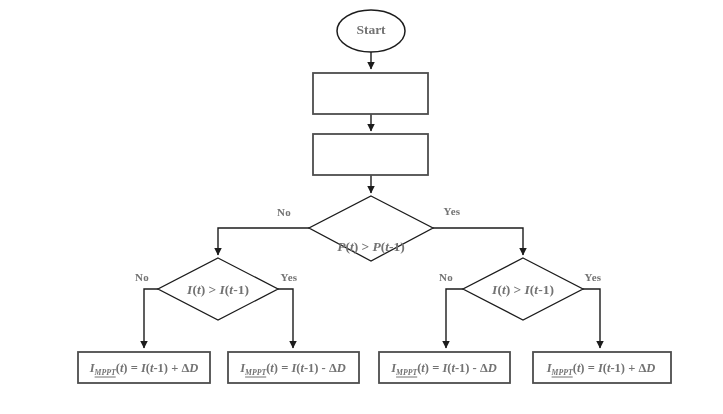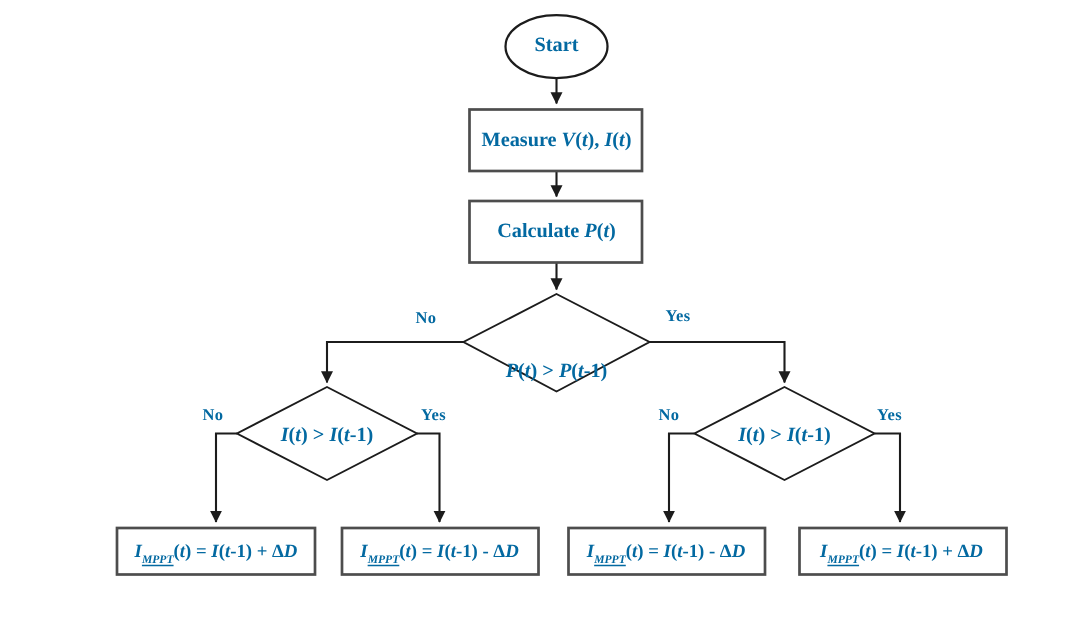--- a/index.html
+++ b/index.html
@@ -9,21 +9,21 @@
     background:#ffffff;
     font-family:"Liberation Serif","DejaVu Serif",serif;
     overflow:hidden;
   }
   .stage svg{position:absolute;left:0;top:0;}
   .lbl{
     position:absolute;
     transform:translate(-50%,-50%);
     white-space:nowrap;
     font-weight:bold;
-    color:#0369a1;
+    color:#737373;
     text-align:right;
   }
   .node-lbl{font-size:13.5px;}
   .box-lbl{font-size:12.5px;}
   .edge-lbl{font-size:11px;letter-spacing:0.3px;}
   .it{font-style:italic;}
   sub{font-size:0.62em;line-height:0;}
   sub.it{font-style:italic;text-decoration:underline;}
 </style>
 </head>
@@ -62,22 +62,20 @@
 
     <polygon points="523,258 583,289 523,320 463,289" fill="#ffffff" stroke="#1c1c1c" stroke-width="1.3"></polygon>
 
     <rect x="78" y="352" width="132" height="31" fill="#ffffff" stroke="#4d4d4d" stroke-width="1.8"></rect>
     <rect x="228" y="352" width="131" height="31" fill="#ffffff" stroke="#4d4d4d" stroke-width="1.8"></rect>
     <rect x="379" y="352" width="131" height="31" fill="#ffffff" stroke="#4d4d4d" stroke-width="1.8"></rect>
     <rect x="533" y="352" width="138" height="31" fill="#ffffff" stroke="#4d4d4d" stroke-width="1.8"></rect>
   </svg>
 
   <div class="lbl node-lbl" style="left:371px;top:30px;"><span>Start</span></div>
-  <div class="lbl node-lbl" style="left:371px;top:93px;"><span>Measure </span><span class="it">V</span><span>(</span><span class="it">t</span><span>), </span><span class="it">I</span><span>(</span><span class="it">t</span><span>)</span></div>
-  <div class="lbl node-lbl" style="left:371px;top:154px;"><span>Calculate </span><span class="it">P</span><span>(</span><span class="it">t</span><span>)</span></div>
   <div class="lbl node-lbl" style="left:371px;top:247px;"><span class="it">P</span><span>(</span><span class="it">t</span><span>) &gt; </span><span class="it">P</span><span>(</span><span class="it">t</span><span>-1)</span></div>
   <div class="lbl node-lbl" style="left:218px;top:290px;"><span class="it">I</span><span>(</span><span class="it">t</span><span>) &gt; </span><span class="it">I</span><span>(</span><span class="it">t</span><span>-1)</span></div>
   <div class="lbl node-lbl" style="left:523px;top:290px;"><span class="it">I</span><span>(</span><span class="it">t</span><span>) &gt; </span><span class="it">I</span><span>(</span><span class="it">t</span><span>-1)</span></div>
   <div class="lbl box-lbl" style="left:144px;top:368px;"><span class="it">I</span><sub class="it">MPPT</sub><span>(</span><span class="it">t</span><span>) = </span><span class="it">I</span><span>(</span><span class="it">t</span><span>-1) + Δ</span><span class="it">D</span></div>
   <div class="lbl box-lbl" style="left:293px;top:368px;"><span class="it">I</span><sub class="it">MPPT</sub><span>(</span><span class="it">t</span><span>) = </span><span class="it">I</span><span>(</span><span class="it">t</span><span>-1) - Δ</span><span class="it">D</span></div>
   <div class="lbl box-lbl" style="left:444px;top:368px;"><span class="it">I</span><sub class="it">MPPT</sub><span>(</span><span class="it">t</span><span>) = </span><span class="it">I</span><span>(</span><span class="it">t</span><span>-1) - Δ</span><span class="it">D</span></div>
   <div class="lbl box-lbl" style="left:601px;top:368px;"><span class="it">I</span><sub class="it">MPPT</sub><span>(</span><span class="it">t</span><span>) = </span><span class="it">I</span><span>(</span><span class="it">t</span><span>-1) + Δ</span><span class="it">D</span></div>
 
   <div class="lbl edge-lbl" style="left:284px;top:212px;">No</div>
   <div class="lbl edge-lbl" style="left:452px;top:211px;">Yes</div>

